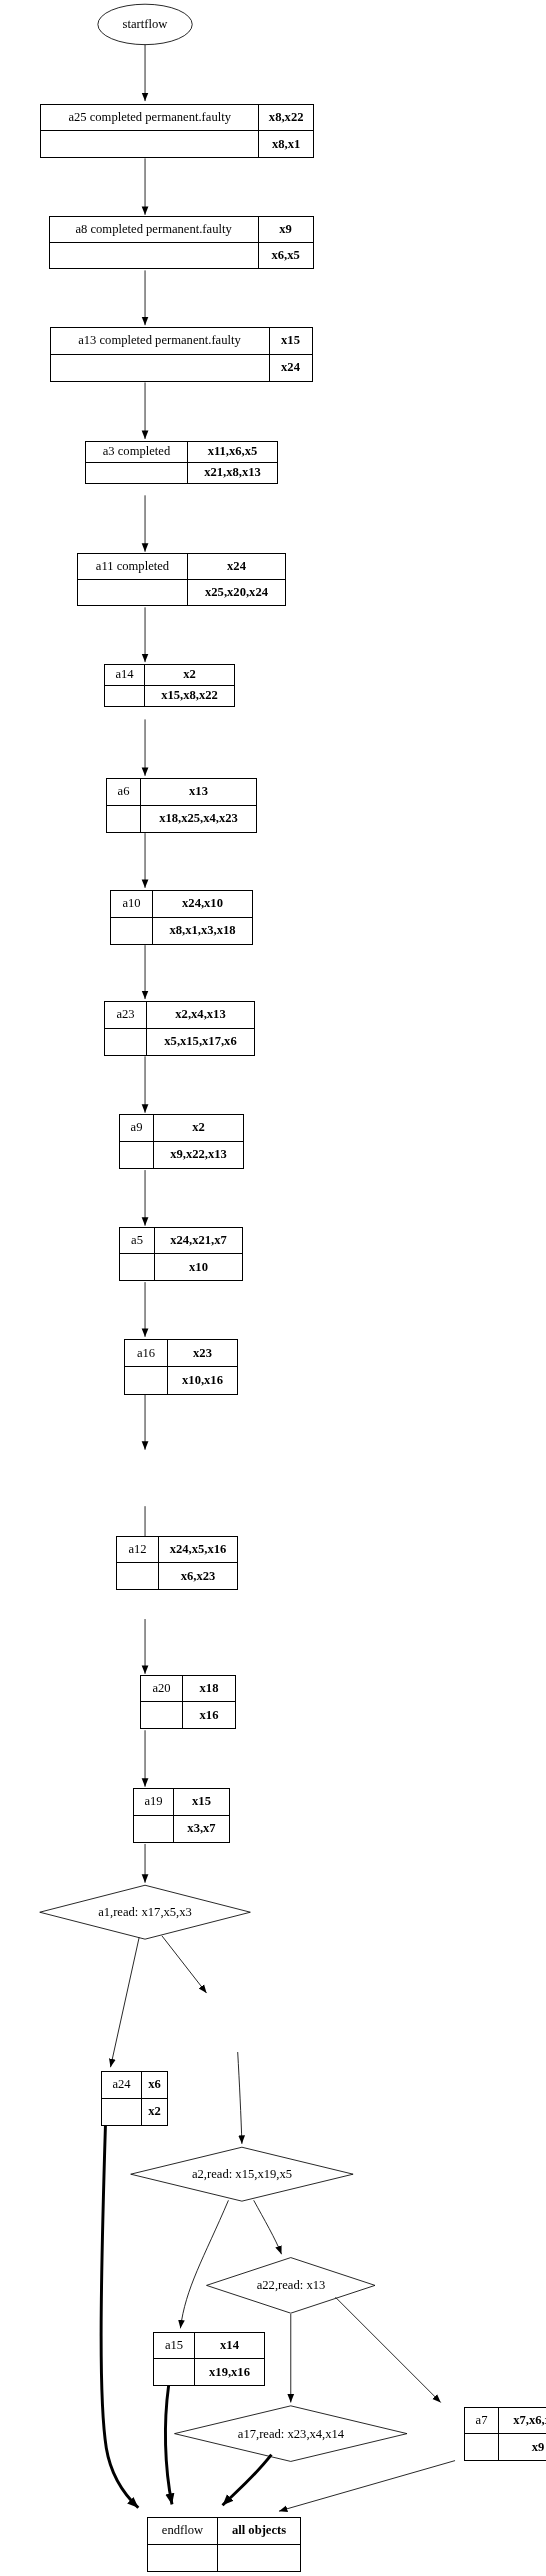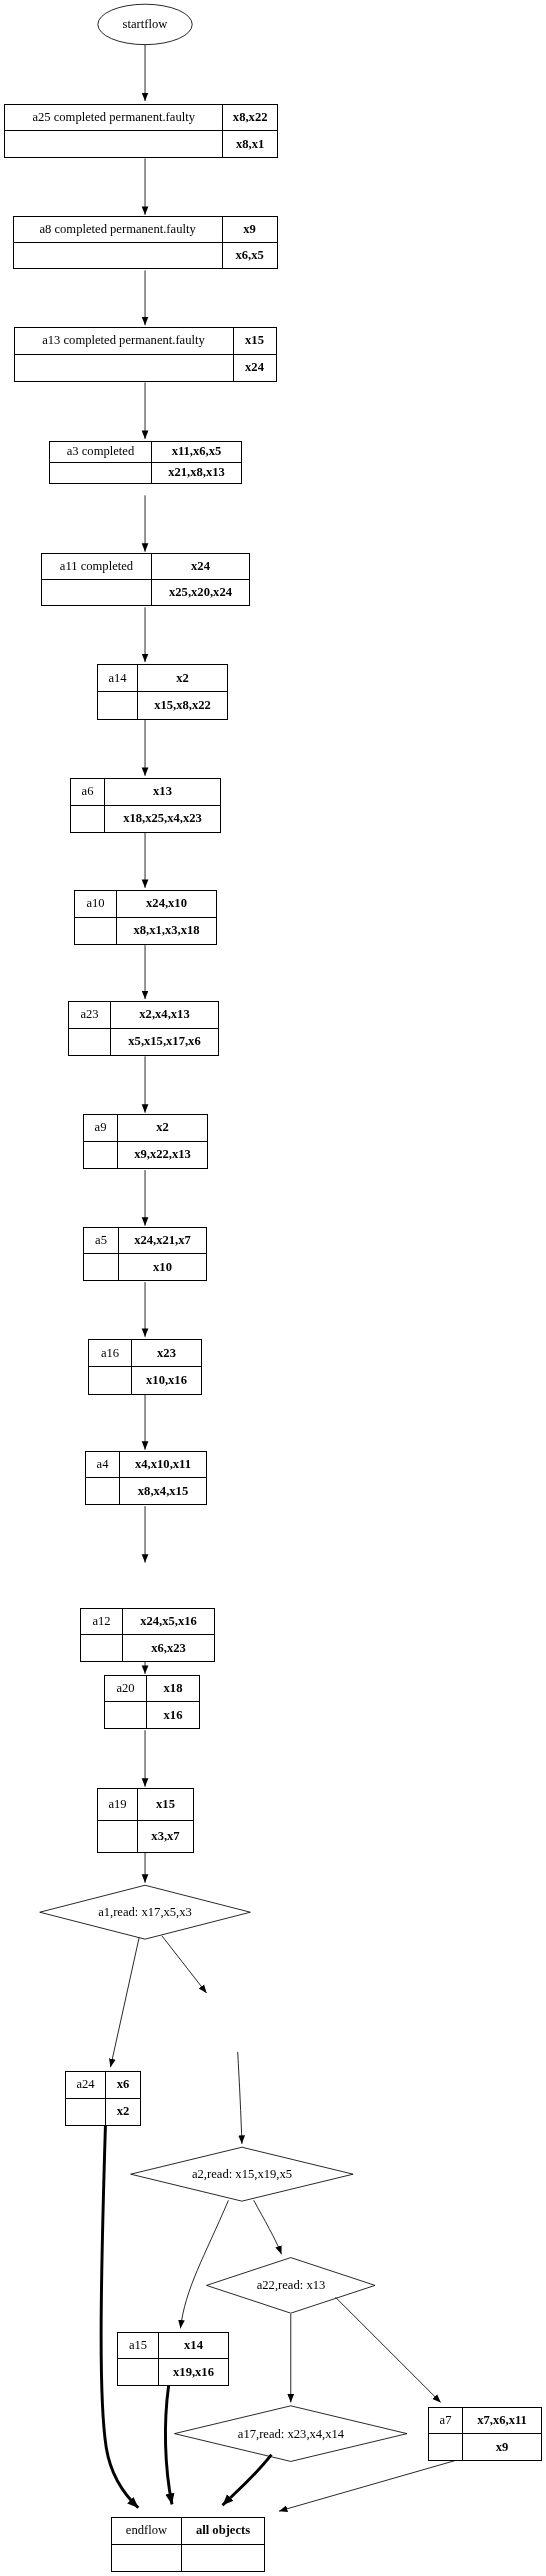--- a/index.html
+++ b/index.html
@@ -6,21 +6,21 @@
   #canvas{
     position:relative;
     width:547px;height:2576px;
     background:#ffffff;
     font-family:"Liberation Serif","DejaVu Serif",serif;
     font-size:12.6px;color:#000;
   }
   #edges{position:absolute;left:0;top:0;width:547px;height:2576px;}
   .record{
     position:absolute;display:grid;grid-template-rows:1fr 1fr;
-    background:#fff;border:0.8px solid #000;box-sizing:border-box;
+    background:#fff;border:0.8px solid #000;box-sizing:border-box;margin-left:36px;
   }
   .cell{
     display:flex;align-items:center;justify-content:center;
     border-right:0.8px solid #000;border-bottom:0.8px solid #000;
     overflow:hidden;white-space:nowrap;padding:0 2.5px;box-sizing:border-box;
   }
   .cell:nth-child(2n){border-right:none;font-weight:bold;}
   .cell:nth-child(n+3){border-bottom:none;}
   .dlabel{
     position:absolute;transform:translate(-50%,-50%);
@@ -112,21 +112,21 @@
     <div class="cell">x21,x8,x13</div>
   </div>
 
   <div class="record" style="left:41px;top:553px;width:209px;height:53px;grid-template-columns:110px 1fr">
     <div class="cell">a11 completed</div>
     <div class="cell">x24</div>
     <div class="cell"></div>
     <div class="cell">x25,x20,x24</div>
   </div>
 
-  <div class="record" style="left:97px;top:664px;width:131px;height:56px;grid-template-columns:40px 1fr">
+  <div class="record" style="left:68px;top:664px;width:131px;height:43px;grid-template-columns:40px 1fr">
     <div class="cell">a14</div>
     <div class="cell">x2</div>
     <div class="cell"></div>
     <div class="cell">x15,x8,x22</div>
   </div>
 
   <div class="record" style="left:70px;top:778px;width:151px;height:55px;grid-template-columns:34px 1fr">
     <div class="cell">a6</div>
     <div class="cell">x13</div>
     <div class="cell"></div>
@@ -161,50 +161,44 @@
     <div class="cell">x10</div>
   </div>
 
   <div class="record" style="left:88px;top:1339px;width:114px;height:56px;grid-template-columns:43px 1fr">
     <div class="cell">a16</div>
     <div class="cell">x23</div>
     <div class="cell"></div>
     <div class="cell">x10,x16</div>
   </div>
 
-  <div class="record" style="left:85px;top:1451px;width:122px;height:54px;grid-template-columns:34px 1fr">
-    <div class="cell">a4</div>
-    <div class="cell">x4,x10,x11</div>
-    <div class="cell"></div>
-    <div class="cell">x8,x4,x15</div>
-  </div>
-
-  <div class="record" style="left:80px;top:1608px;width:135px;height:54px;grid-template-columns:42px 1fr">
+
+  <div class="record" style="left:80px;top:1536px;width:122px;height:54px;grid-template-columns:42px 1fr">
     <div class="cell">a12</div>
     <div class="cell">x24,x5,x16</div>
     <div class="cell"></div>
     <div class="cell">x6,x23</div>
   </div>
 
   <div class="record" style="left:104px;top:1675px;width:96px;height:54px;grid-template-columns:42px 1fr">
     <div class="cell">a20</div>
     <div class="cell">x18</div>
     <div class="cell"></div>
     <div class="cell">x16</div>
   </div>
 
-  <div class="record" style="left:97px;top:1788px;width:97px;height:65px;grid-template-columns:40px 1fr">
+  <div class="record" style="left:97px;top:1788px;width:97px;height:55px;grid-template-columns:40px 1fr">
     <div class="cell">a19</div>
     <div class="cell">x15</div>
     <div class="cell"></div>
     <div class="cell">x3,x7</div>
   </div>
 
 
-  <div class="record" style="left:65px;top:2071px;width:76px;height:55px;grid-template-columns:40px 1fr">
+  <div class="record" style="left:65px;top:2071px;width:67px;height:55px;grid-template-columns:40px 1fr">
     <div class="cell">a24</div>
     <div class="cell">x6</div>
     <div class="cell"></div>
     <div class="cell">x2</div>
   </div>
 
   <div class="record" style="left:117px;top:2332px;width:112px;height:54px;grid-template-columns:41px 1fr">
     <div class="cell">a15</div>
     <div class="cell">x14</div>
     <div class="cell"></div>

